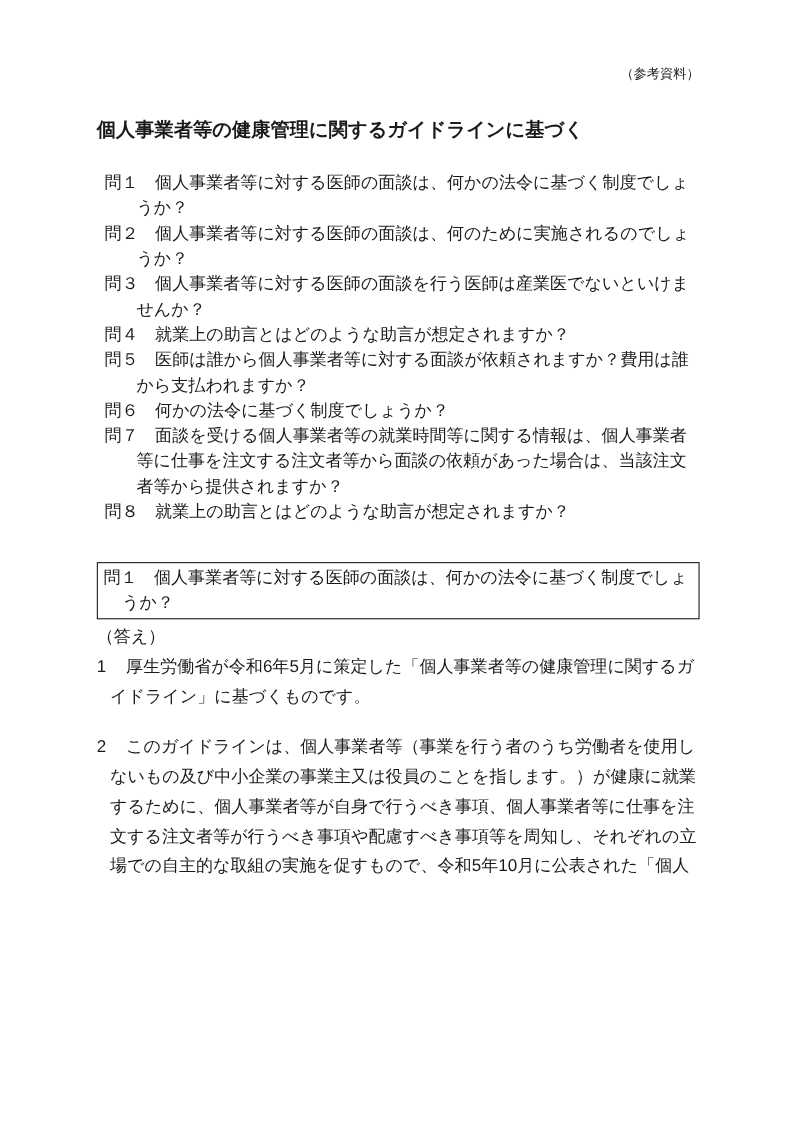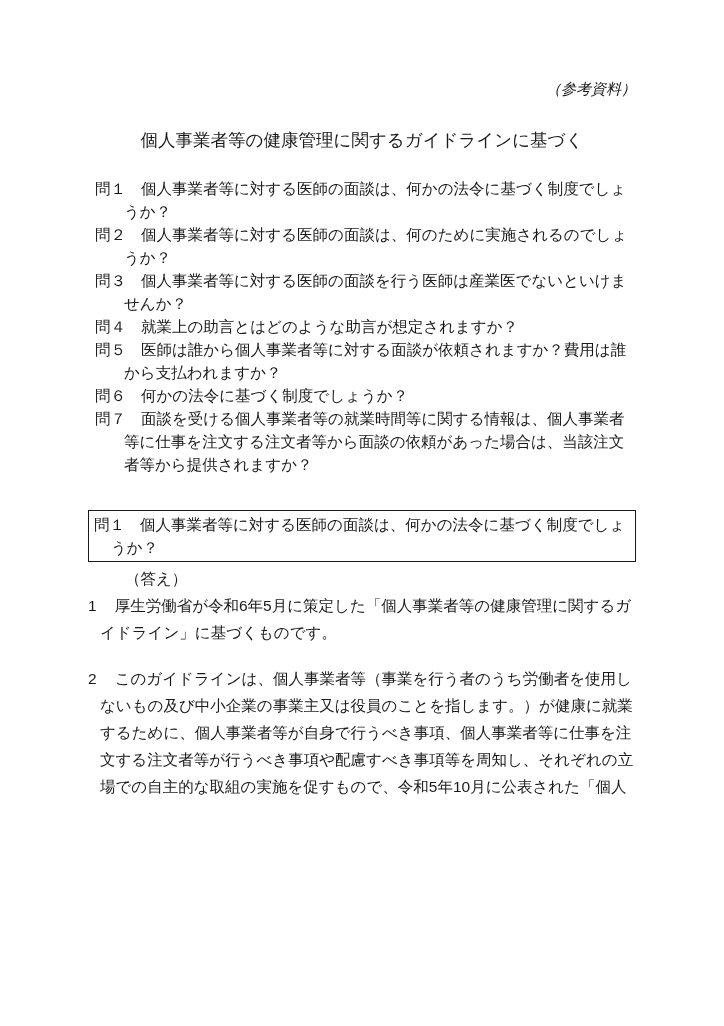--- a/index.html
+++ b/index.html
@@ -8,30 +8,30 @@
     width:724px;height:1026px;
     background:#ffffff;
     color:#1a1a1a;
     font-family:"Liberation Sans","DejaVu Sans",sans-serif;
     font-size:15.5px;
     box-sizing:border-box;
     padding:0 88px;
     overflow:hidden;
   }
   .ref-note{
-    margin-top:78px;
-    font-size:15px;
+    margin-top:56px;
+    font-size:12px;
     line-height:22px;
     text-align:right;
-    font-style:italic;
   }
   .doc-title{
-    text-align:center;
+    text-align:left;
     font-size:17.5px;
     line-height:22px;
+    font-weight:bold;
   }
   .doc-title.first{margin-top:29px;}
   .doc-title.second{margin-top:27px;}
   .toc{margin-top:26px;}
   .q-item{
     margin-left:7px;
     padding-left:29px;
     text-indent:-29px;
     line-height:23px;
   }
@@ -42,21 +42,20 @@
     padding:2px 8px 2px 5px;
   }
   .q-box .q-item{
     margin-left:0;
     padding-left:17px;
     text-indent:-17px;
   }
   .answer-heading{
     margin-top:5px;
     line-height:23px;
-    margin-left:37px;
   }
   .ans-item{
     padding-left:12px;
     text-indent:-12px;
     line-height:27px;
   }
   .ans-item.first{margin-top:2px;max-width:538px;}
   .ans-item.second{margin-top:19px;}
   .ans-num{margin-right:18px;}
 </style>
@@ -70,20 +69,21 @@
   <div class="doc-title first">個人事業者等の健康管理に関するガイドラインに基づく</div>
 
   <div class="toc">
     <div class="q-item"><span class="q-label">問１</span><span>個人事業者等に対する医師の面談は、何かの法令に基づく制度でしょうか？</span></div>
     <div class="q-item"><span class="q-label">問２</span><span>個人事業者等に対する医師の面談は、何のために実施されるのでしょうか？</span></div>
     <div class="q-item"><span class="q-label">問３</span><span>個人事業者等に対する医師の面談を行う医師は産業医でないといけませんか？</span></div>
     <div class="q-item"><span class="q-label">問４</span><span>就業上の助言とはどのような助言が想定されますか？</span></div>
     <div class="q-item"><span class="q-label">問５</span><span>医師は誰から個人事業者等に対する面談が依頼されますか？費用は誰から支払われますか？</span></div>
     <div class="q-item"><span class="q-label">問６</span><span>何かの法令に基づく制度でしょうか？</span></div>
     <div class="q-item"><span class="q-label">問７</span><span>面談を受ける個人事業者等の就業時間等に関する情報は、個人事業者等に仕事を注文する注文者等から面談の依頼があった場合は、当該注文者等から提供されますか？</span></div>
+    <div class="q-item"><span class="q-label">問８</span><span>就業上の助言とはどのような助言が想定されますか？</span></div>
   </div>
 
   <div class="q-box">
     <div class="q-item"><span class="q-label">問１</span><span>個人事業者等に対する医師の面談は、何かの法令に基づく制度でしょうか？</span></div>
   </div>
 
   <div class="answer-heading">（答え）</div>
 
   <div class="ans-item first"><span class="ans-num">1</span><span>厚生労働省が令和6年5月に策定した「個人事業者等の健康管理に関するガイドライン」に基づくものです。</span></div>
 

